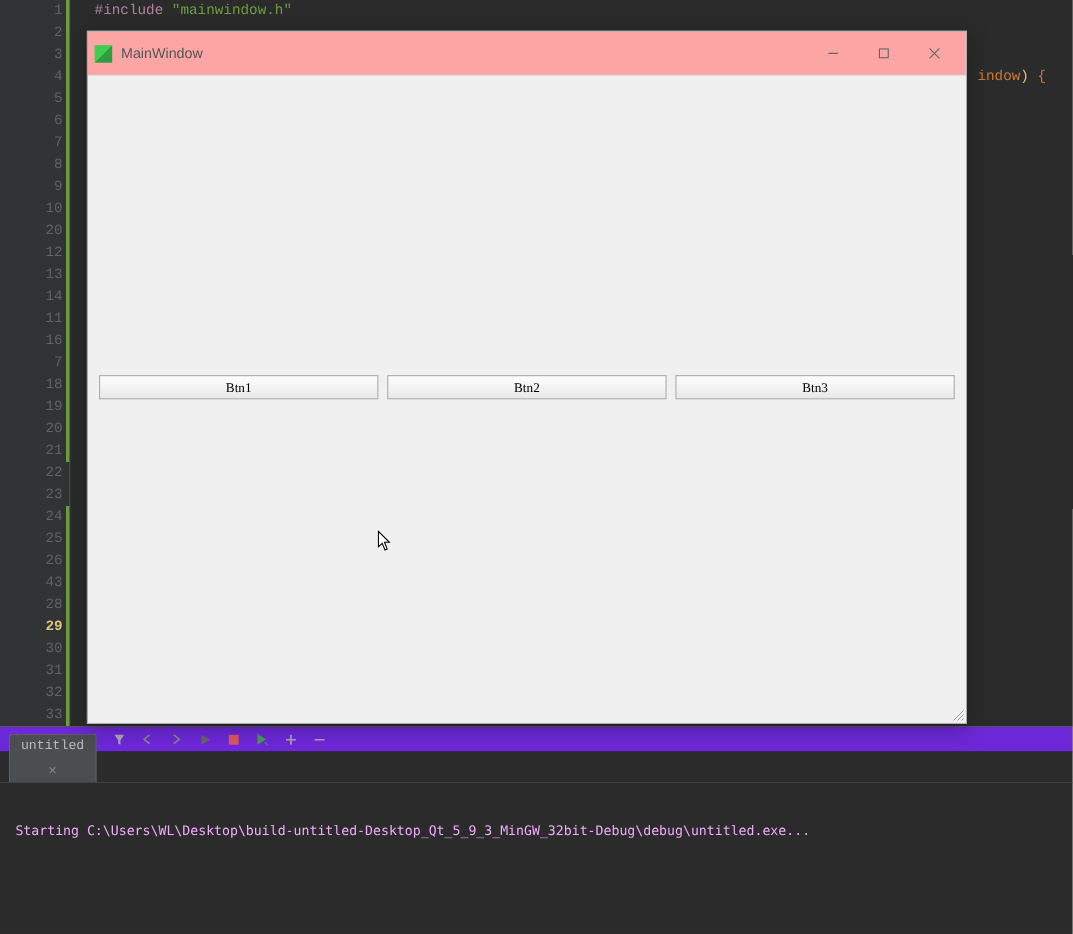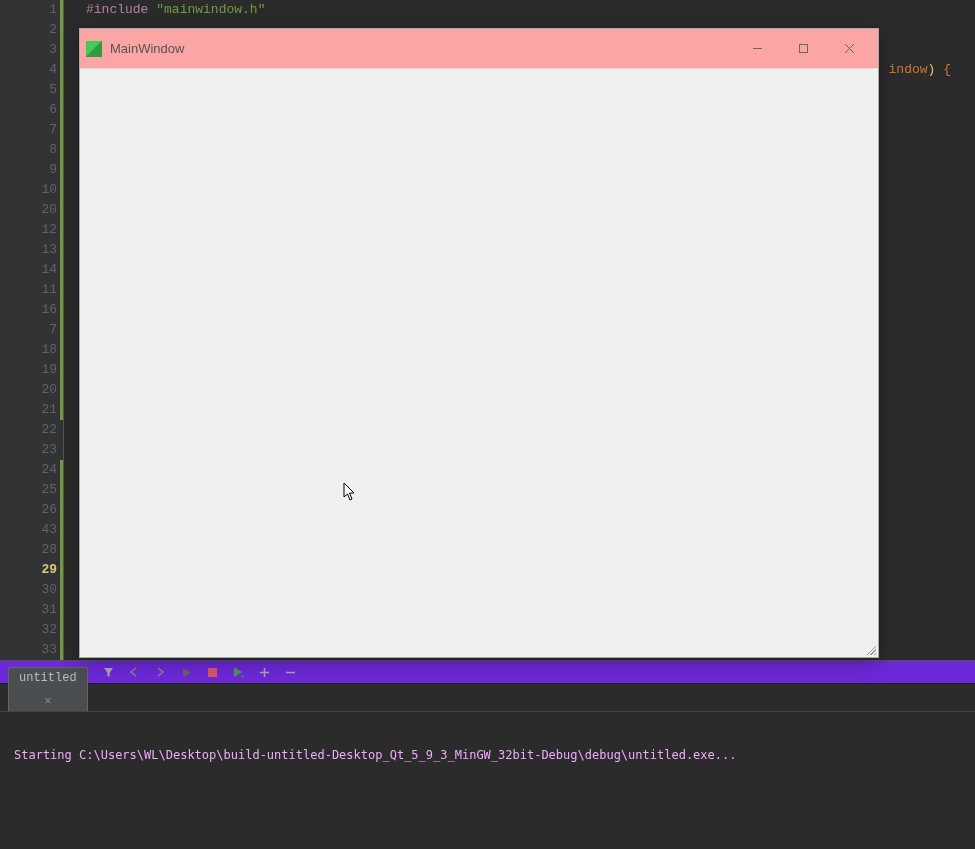--- a/index.html
+++ b/index.html
@@ -293,20 +293,25 @@
       </div>
       <div class="win-btn">
         <svg viewBox="0 0 11 11">
             <line x1="1" y1="1" x2="10" y2="10" stroke="#666" stroke-width="1"></line>
             <line x1="10" y1="1" x2="1" y2="10" stroke="#666" stroke-width="1"></line>
           </svg>
       </div>
     </div>
   </div>
   <div class="app-client">
+    <div class="btn-row">
+      <div class="qt-button">Btn1</div>
+      <div class="qt-button">Btn2</div>
+      <div class="qt-button">Btn3</div>
+    </div>
     <div class="resize-grip"></div>
   </div>
 </div>
 
 <svg class="cursor-arrow" width="14" height="20" viewBox="0 0 14 20">
   <path d="M1 1 L1 15 L4.5 12 L7 18 L9 17 L6.5 11 L11 11 Z" fill="white" stroke="black" stroke-width="1"></path>
 </svg>
 
 <div class="output-header">
   <div class="label">应用程序输出</div>

